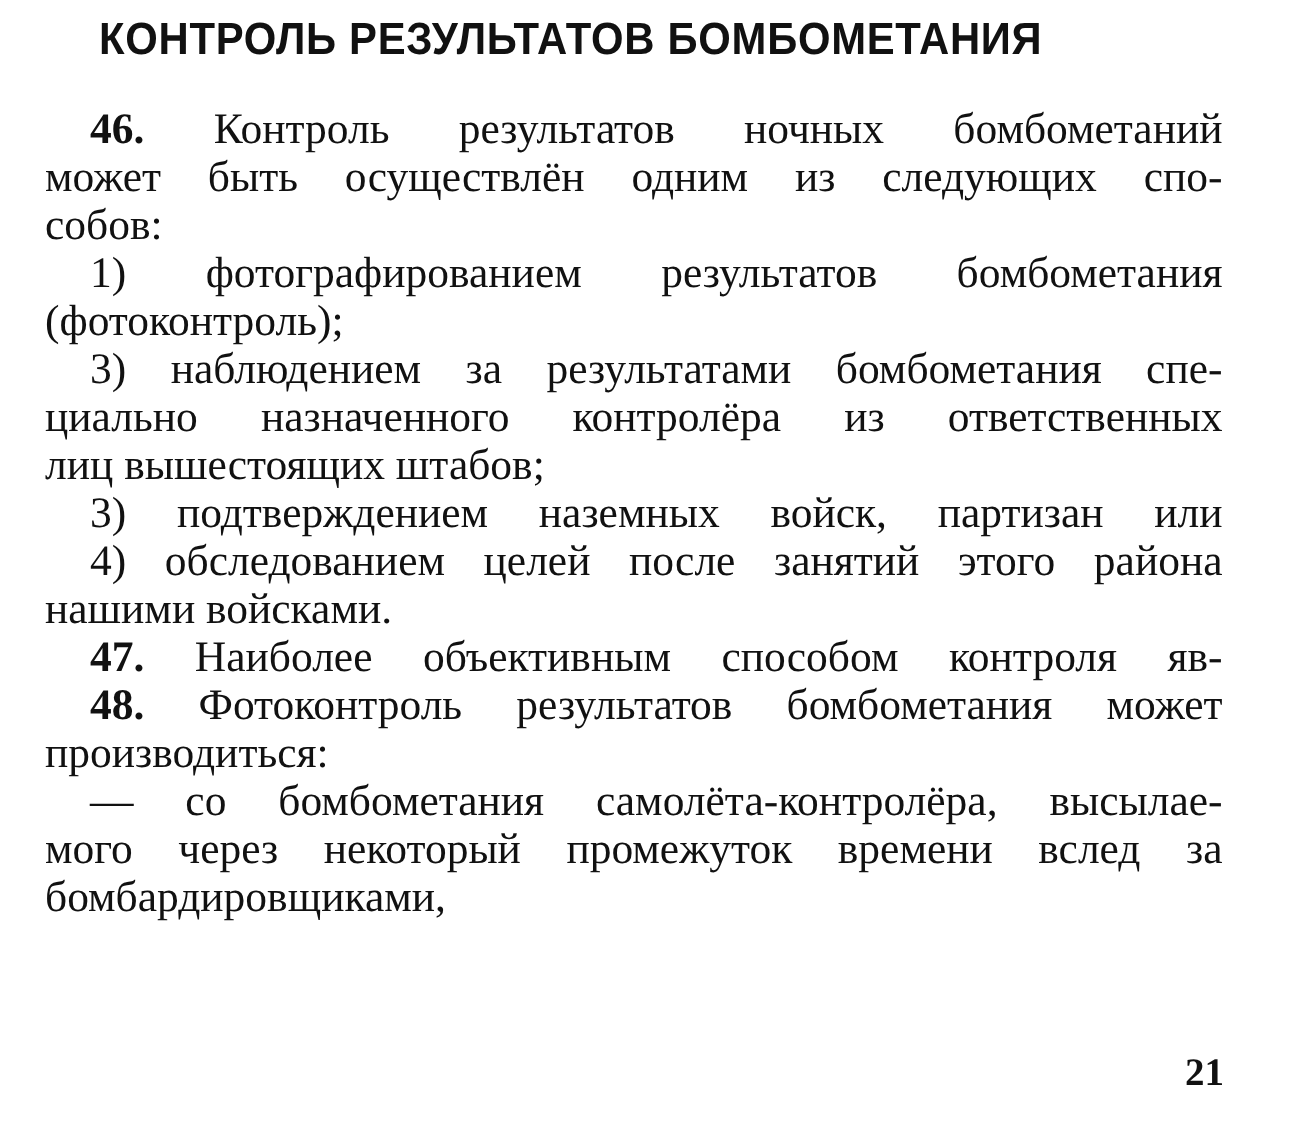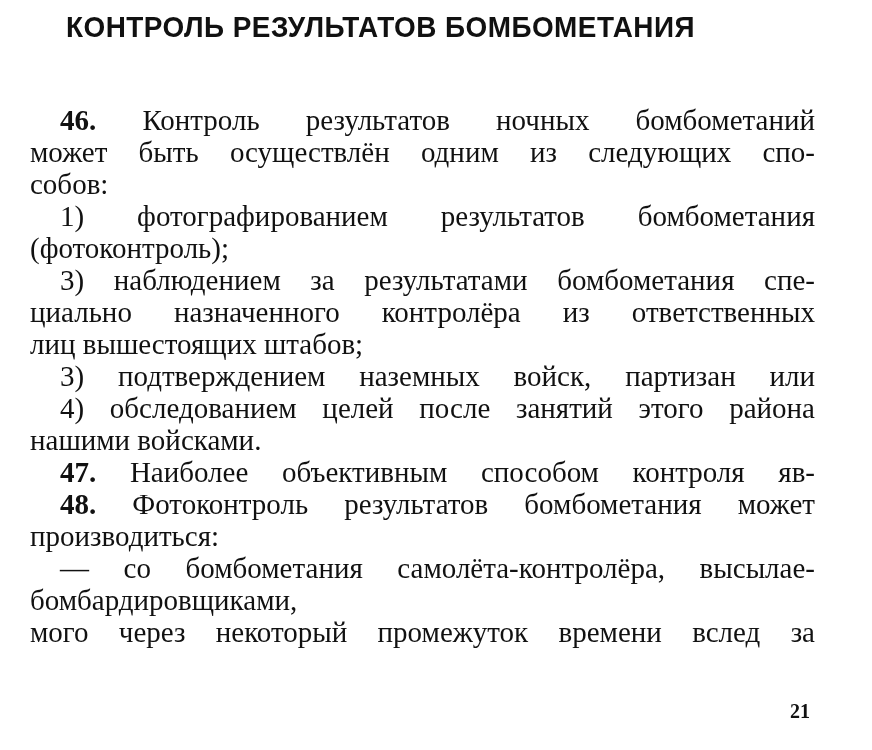--- a/index.html
+++ b/index.html
@@ -28,21 +28,20 @@
       transform-origin: left top;
       white-space: nowrap;
     }
     .text-block {
       position: absolute;
       left: 30px;
       top: 70px;
       width: 785px;
       font-size: 29px;
       line-height: 32px;
-      margin-top: 34px;
     }
     .line {
       display: block;
       height: 32px;
       white-space: nowrap;
       text-align: justify;
       text-align-last: justify;
     }
     .line.last {
       text-align-last: left;
@@ -50,21 +49,21 @@
     .line.indent {
       padding-left: 30px;
     }
     .num {
       font-weight: bold;
     }
     .page-number {
       position: absolute;
       left: 790px;
       top: 700px;
-      font-size: 20px;
+      font-size: 26px;
       font-weight: bold;
     }
   </style>
 </head>
 <body>
 
 <div class="page-title">КОНТРОЛЬ РЕЗУЛЬТАТОВ БОМБОМЕТАНИЯ</div>
 
 <div class="text-block">
 
@@ -98,18 +97,18 @@
     <span class="line indent"><span class="num">47.</span> <span>Наиболее объективным способом контроля яв-</span></span>
   </div>
 
   <div>
     <span class="line indent"><span class="num">48.</span> <span>Фотоконтроль результатов бомбометания может</span></span>
     <span class="line last">производиться:</span>
   </div>
 
   <div>
     <span class="line indent">— со бомбометания самолёта-контролёра, высылае-</span>
+    <span class="line">мого через некоторый промежуток времени вслед за</span>
     <span class="line last">бомбардировщиками,</span>
-    <span class="line">мого через некоторый промежуток времени вслед за</span>
   </div>
 </div>
 
 <div class="page-number">21</div>
 
 </body></html>

